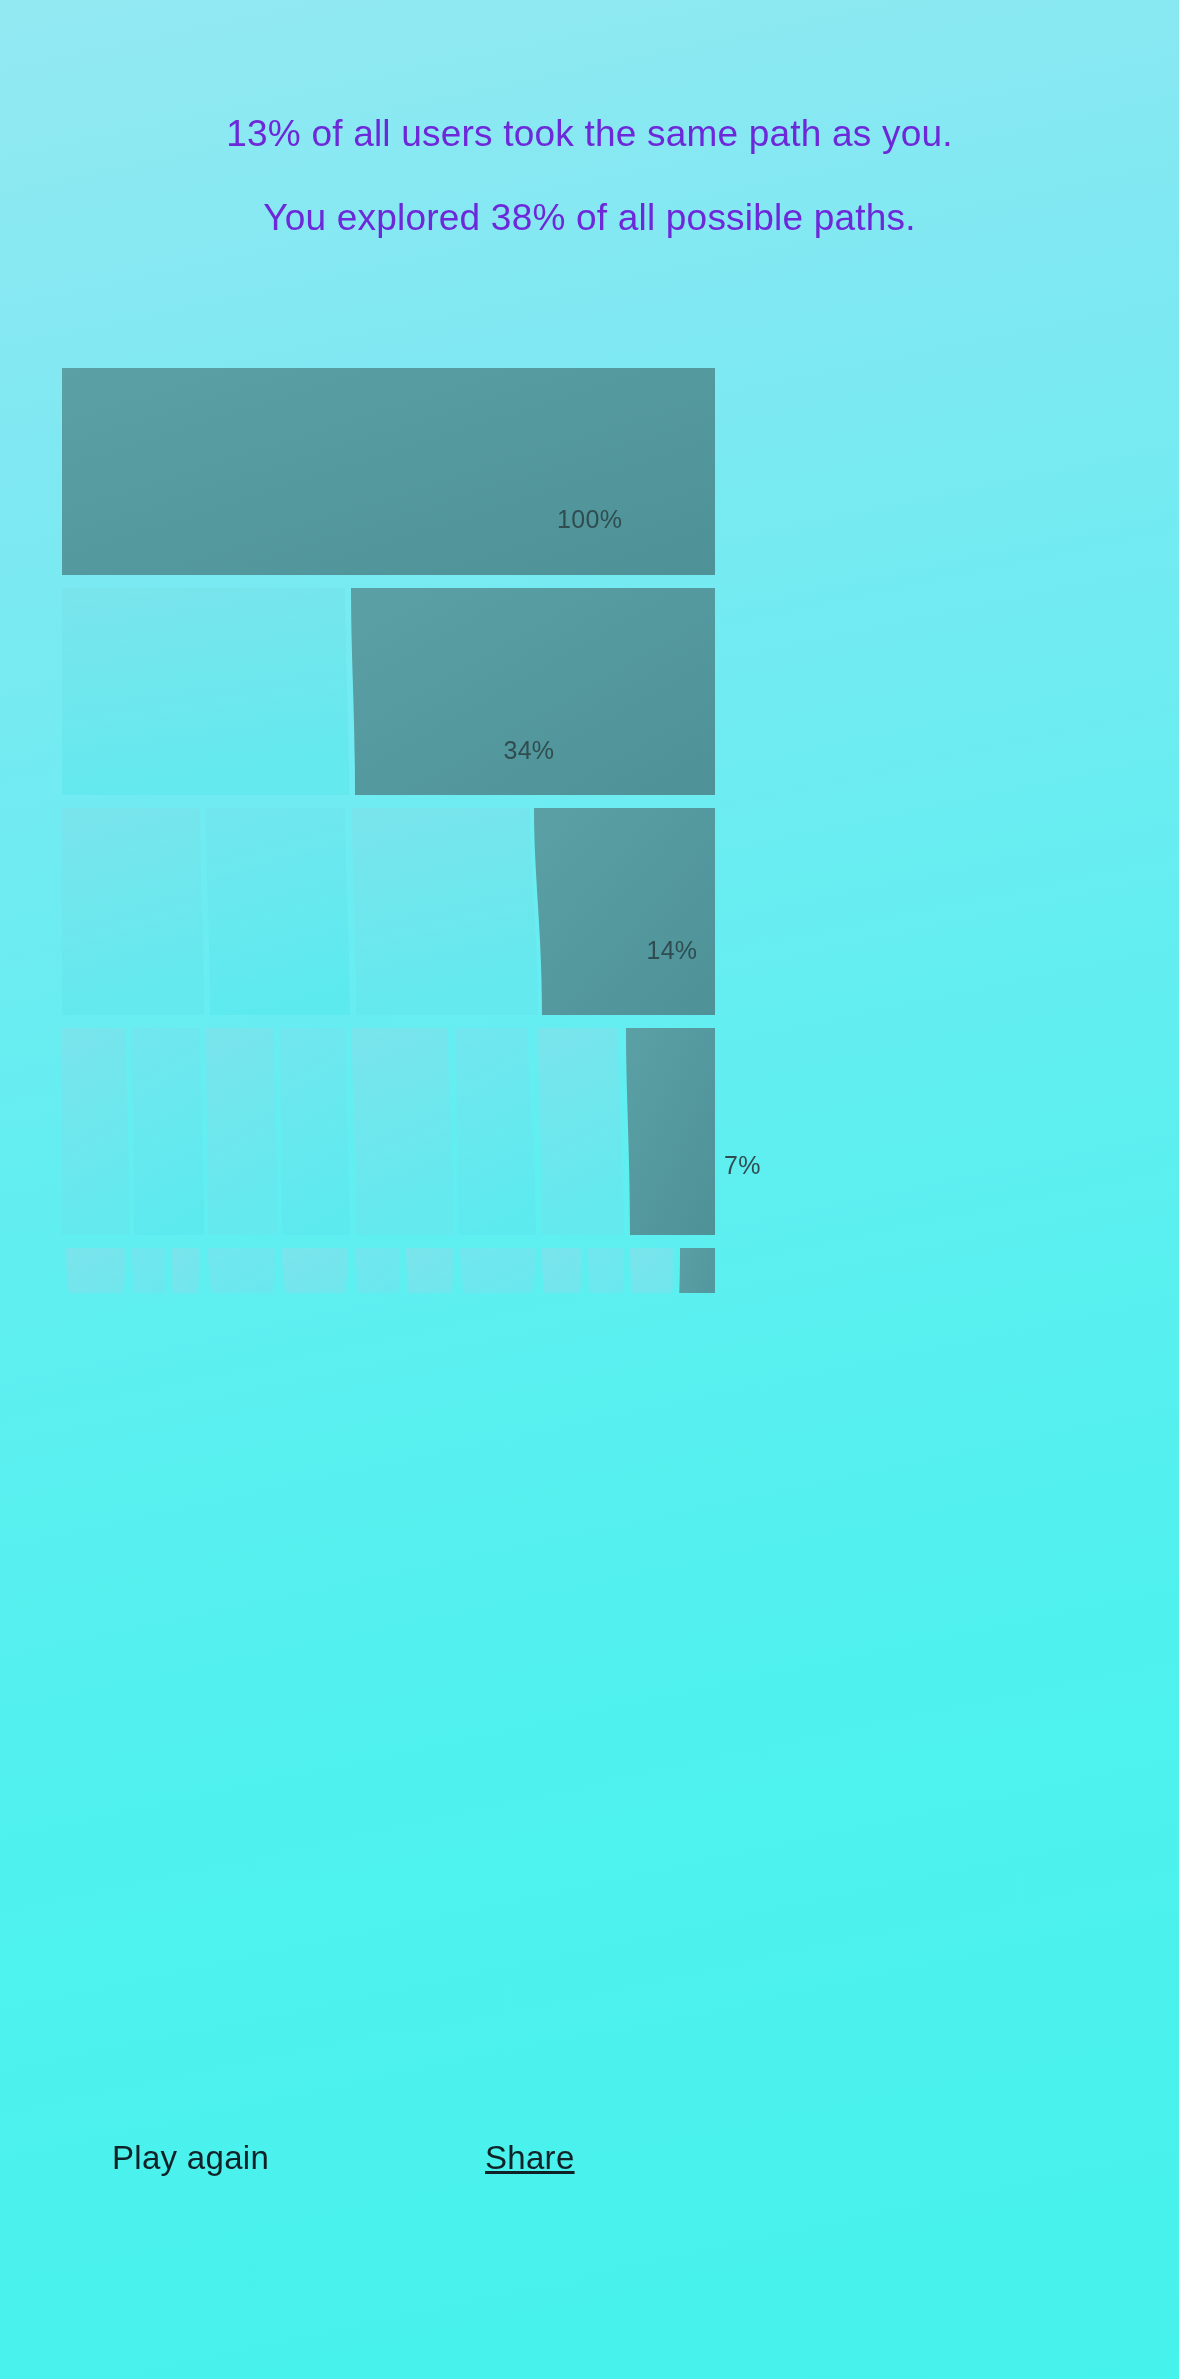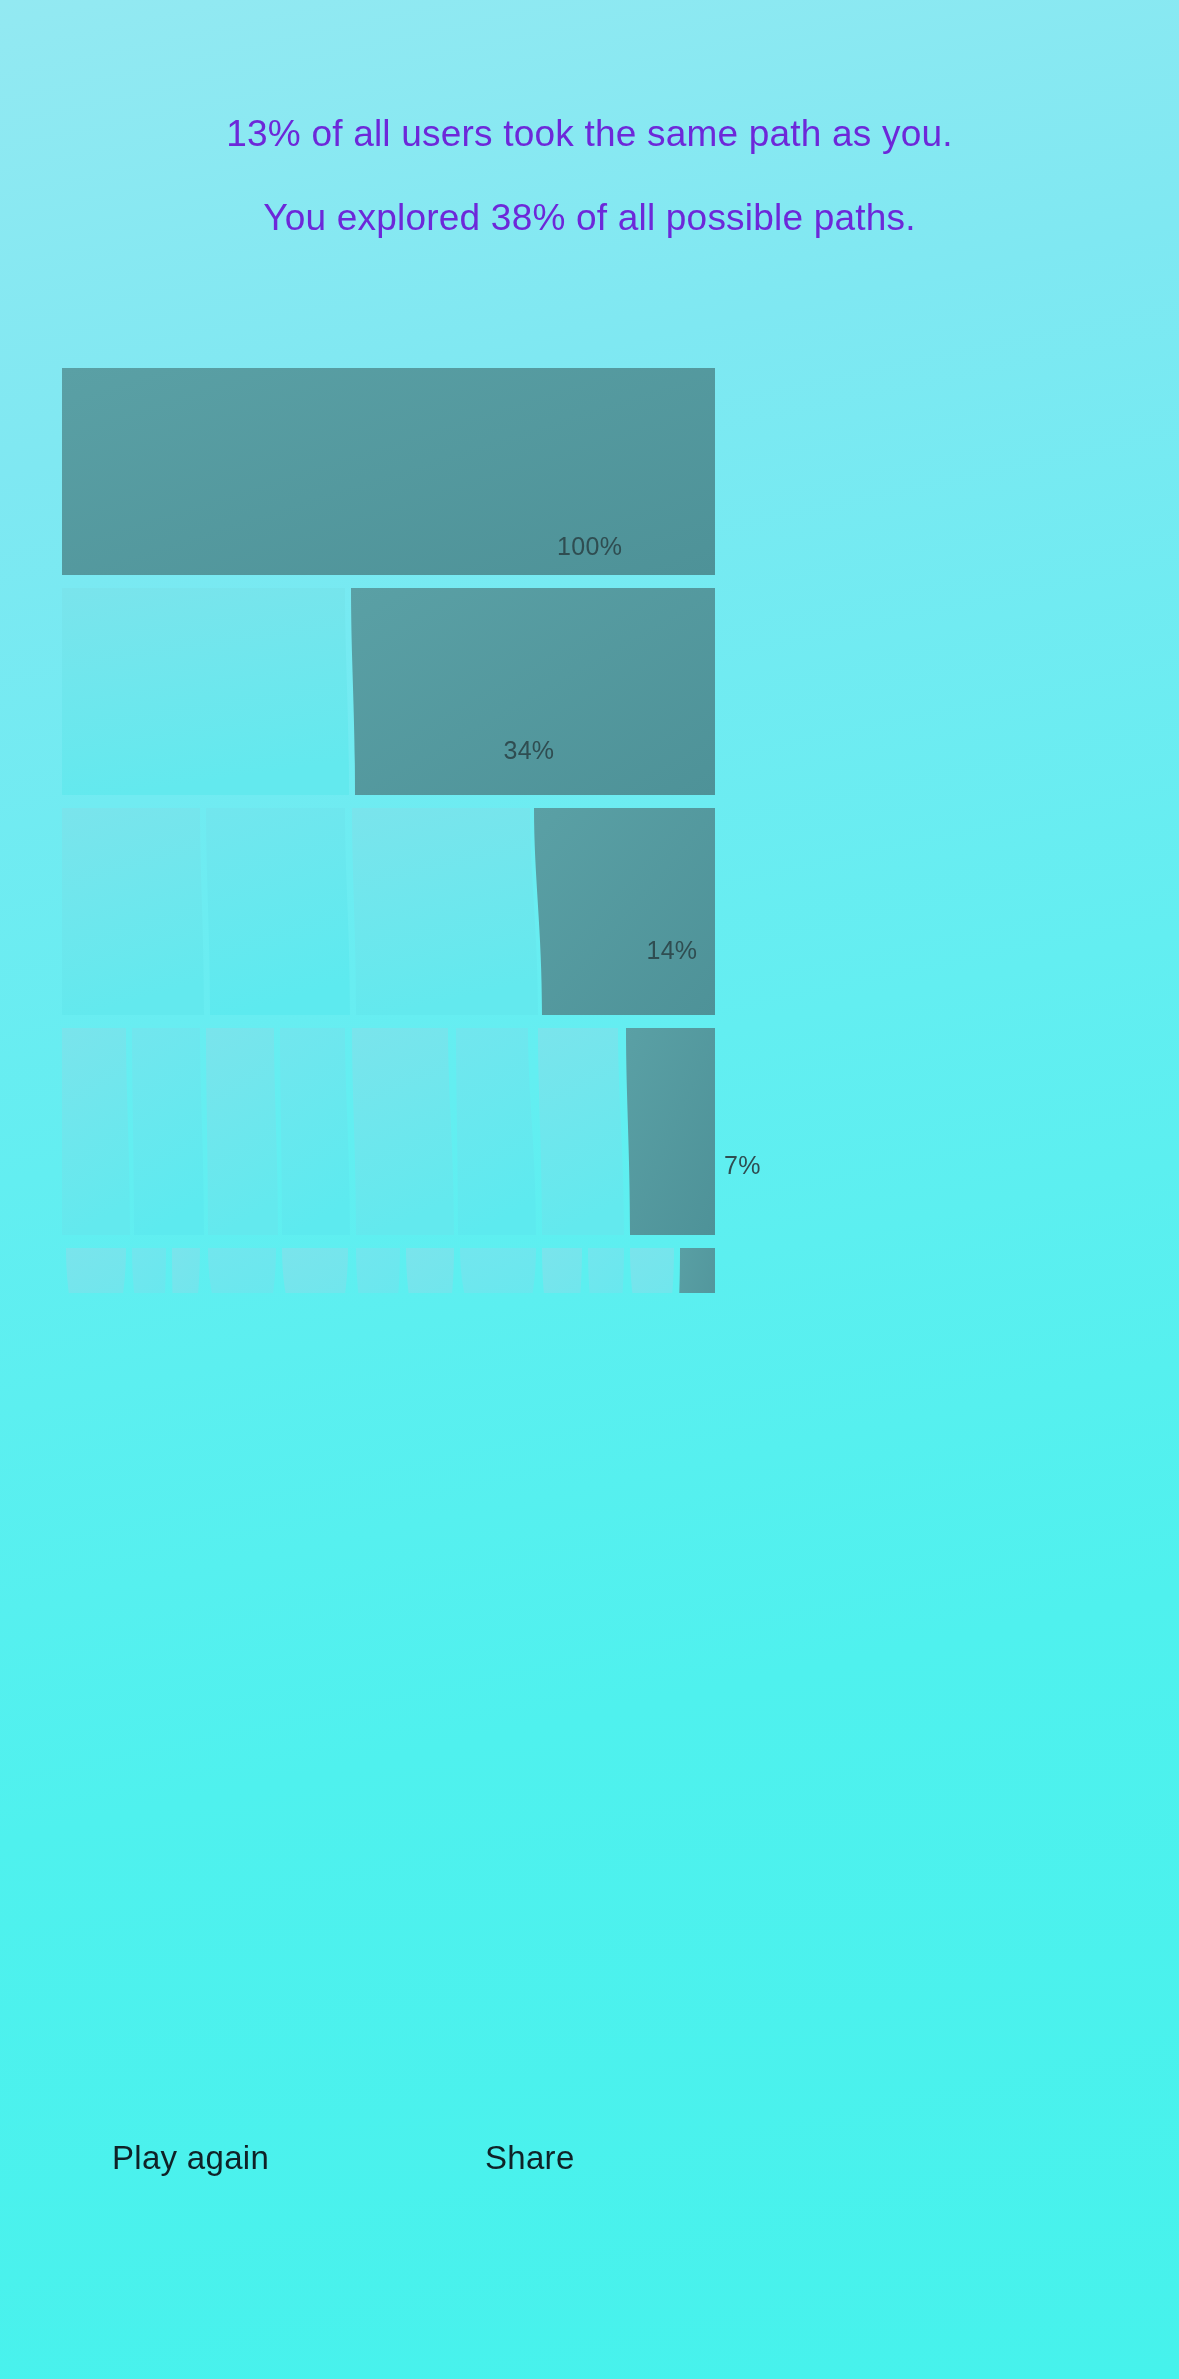--- a/index.html
+++ b/index.html
@@ -40,21 +40,21 @@
   }
   .btn{
     position:absolute;top:0;
     color:#0f2227;font-size:33px;line-height:96px;
     font-weight:400;letter-spacing:.3px;
     background:none;border:0;padding:0;margin:0;
     font-family:"Liberation Sans", sans-serif;
     cursor:pointer;white-space:nowrap;
   }
   .btn-play{left:112px;}
-  .btn-share{left:485px;}
+  .btn-share{left:485px;text-decoration:underline;}
 </style>
 </head>
 <body>
 
 <div class="screen">
 
   <div class="headline">
     <div>13% of all users took the same path as you.</div>
     <div>You explored 38% of all possible paths.</div>
   </div>
@@ -112,21 +112,21 @@
         <path d="M294,880 L338,880 C338,960 324,985 322,1060 L314,1060 C314,985 294,960 294,880 Z" fill="url(#gLight2)"></path>
         <path d="M344,880 L392,880 C392,960 376,985 374,1060 L366,1060 C366,985 344,960 344,880 Z" fill="url(#gLight)"></path>
         <path d="M398,880 L474,880 C474,960 446,985 442,1060 L434,1060 C434,985 398,960 398,880 Z" fill="url(#gLight2)"></path>
         <path d="M480,880 L520,880 C520,960 506,985 504,1060 L496,1060 C496,985 480,960 480,880 Z" fill="url(#gLight)"></path>
         <path d="M526,880 L562,880 C562,960 550,985 548,1060 L540,1060 C540,985 526,960 526,880 Z" fill="url(#gLight2)"></path>
         <path d="M568,880 L612,880 C612,960 598,985 596,1060 L588,1060 C588,985 568,960 568,880 Z" fill="url(#gLight)"></path>
         <path d="M618,880 L653,880 L653,935 C653,985 626,995 624,1060 L612,1060 C612,985 618,960 618,880 Z" fill="url(#gDark)"></path>
       </g>
     </svg>
 
-    <span class="plabel" style="left:80.8%;top:16.3%;margin-top:27px;">100%</span>
+    <span class="plabel" style="left:80.8%;top:16.3%;">100%</span>
     <span class="plabel" style="left:71.5%;top:39.6%;margin-top:16px;">34%</span>
     <span class="plabel" style="left:93.4%;top:62.9%;">14%</span>
     <span class="plabel" style="left:104.2%;top:86.2%;">7%</span>
   </div>
 
   <div class="actions">
     <button class="btn btn-play">Play again</button>
     <button class="btn btn-share">Share</button>
   </div>
 

